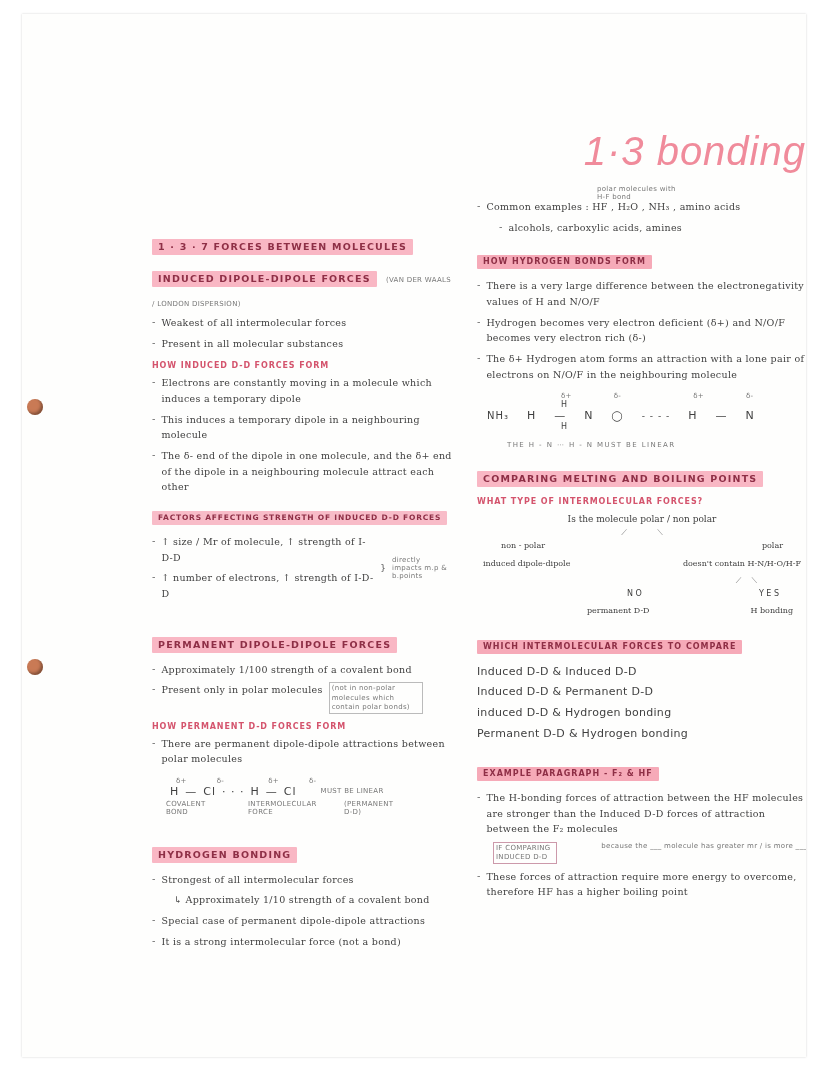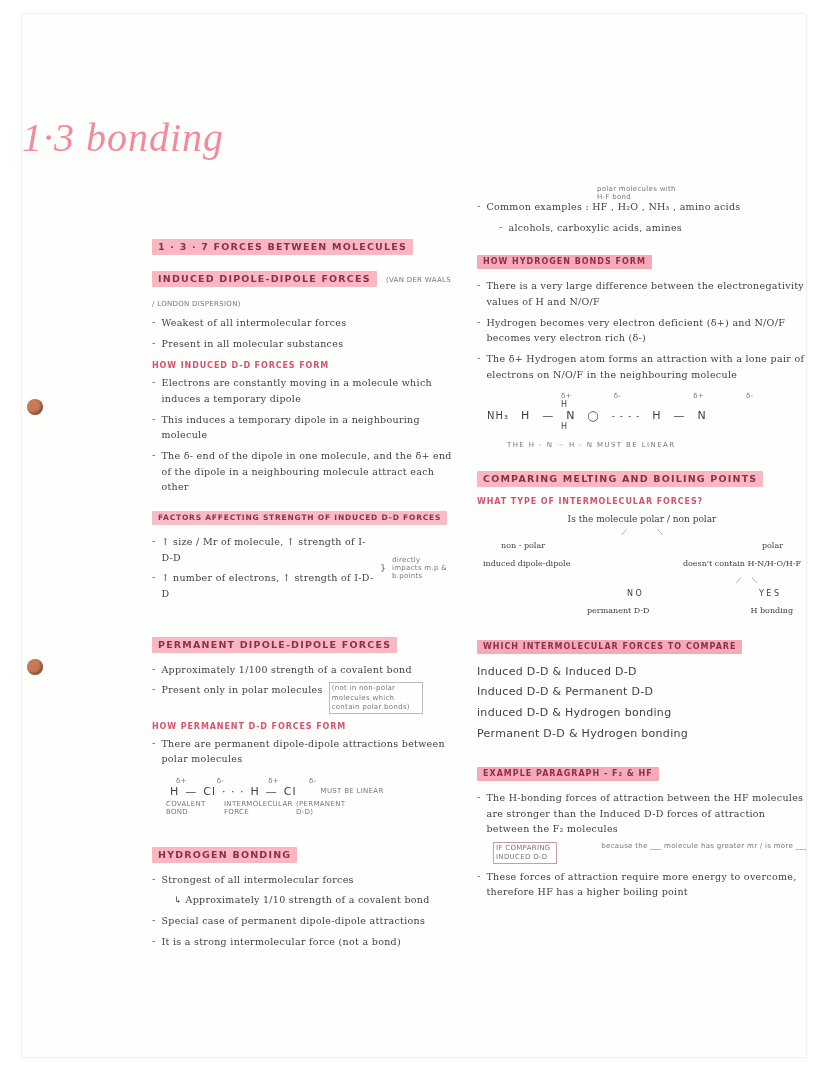--- a/index.html
+++ b/index.html
@@ -23,23 +23,23 @@
     position:absolute;left:5px;
     width:16px;height:16px;border-radius:50%;
     background:#c97a55;
     box-shadow:inset -2px -2px 3px rgba(0,0,0,.35);
   }
   .hole.h1{top:385px;}
   .hole.h2{top:645px;}
 
   .title{
     position:absolute;
-    left:0;right:0;top:100px;
-    text-align:left;
-    font-family:Liberation Serif, serif;
+    left:0;right:0;top:115px;
+    text-align:right;
+    font-family:Liberation Sans, sans-serif;
     font-style:italic;
     font-size:40px;
     color:#f08b9b;
     letter-spacing:1px;
   }
 
   .col{position:absolute;top:180px;}
   .col-l{left:130px;width:300px;margin-top:41px;}
   .col-r{left:455px;width:330px;}
 
@@ -176,21 +176,21 @@
       <div class="dia-row" style="margin-left:8px;display:flex;align-items:center;gap:6px;">
         <span>H</span>
         <span>—</span>
         <span>Cl</span>
         <span>· · ·</span>
         <span>H</span>
         <span>—</span>
         <span>Cl</span>
         <span class="tiny" style="margin-left:18px;line-height:1.3;">MUST BE LINEAR</span>
       </div>
-      <div style="display:flex;gap:0;margin-left:4px;margin-top:2px;">
+      <div style="display:flex;gap:24px;margin-left:4px;margin-top:2px;">
         <span class="tiny" style="width:58px;line-height:1.2;">COVALENT BOND</span>
         <span class="tiny" style="width:72px;line-height:1.2;">INTERMOLECULAR FORCE</span>
         <span class="tiny" style="width:60px;line-height:1.2;">(PERMANENT D-D)</span>
       </div>
     </div>
 
     
     <div style="margin-top:26px;">
       <span class="hl">HYDROGEN BONDING</span>
     </div>
@@ -245,21 +245,21 @@
     </div>
 
     <div class="diagram">
       <div style="display:flex;gap:42px;margin-left:74px;">
         <span class="tiny">δ+</span>
         <span class="tiny">δ-</span>
         <span class="tiny" style="margin-left:30px;">δ+</span>
         <span class="tiny">δ-</span>
       </div>
       <div style="margin-left:74px;font-size:8px;color:#3f3f3f;letter-spacing:22px;">H&nbsp;&nbsp;&nbsp;&nbsp;&nbsp;&nbsp;&nbsp;&nbsp;&nbsp;&nbsp;&nbsp;&nbsp;&nbsp;&nbsp;&nbsp;&nbsp;H</div>
-      <div class="dia-row" style="display:flex;align-items:center;gap:12px;">
+      <div class="dia-row" style="display:flex;align-items:center;gap:18px;">
         <span style="font-size:10px;">NH₃</span>
         <span>H</span>
         <span>—</span>
         <span>N</span>
         <span style="font-size:10px;">◯</span>
         <span style="font-size:9px;">- - - -</span>
         <span>H</span>
         <span>—</span>
         <span>N</span>
       </div>

